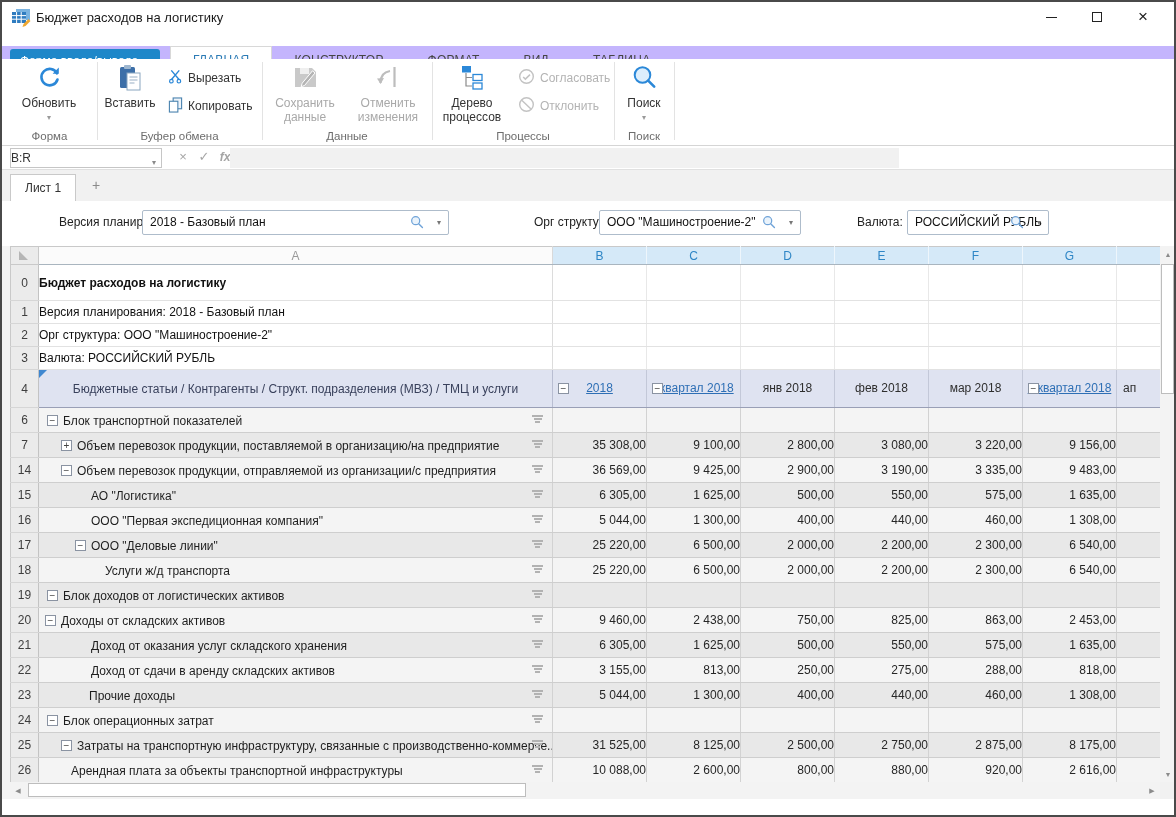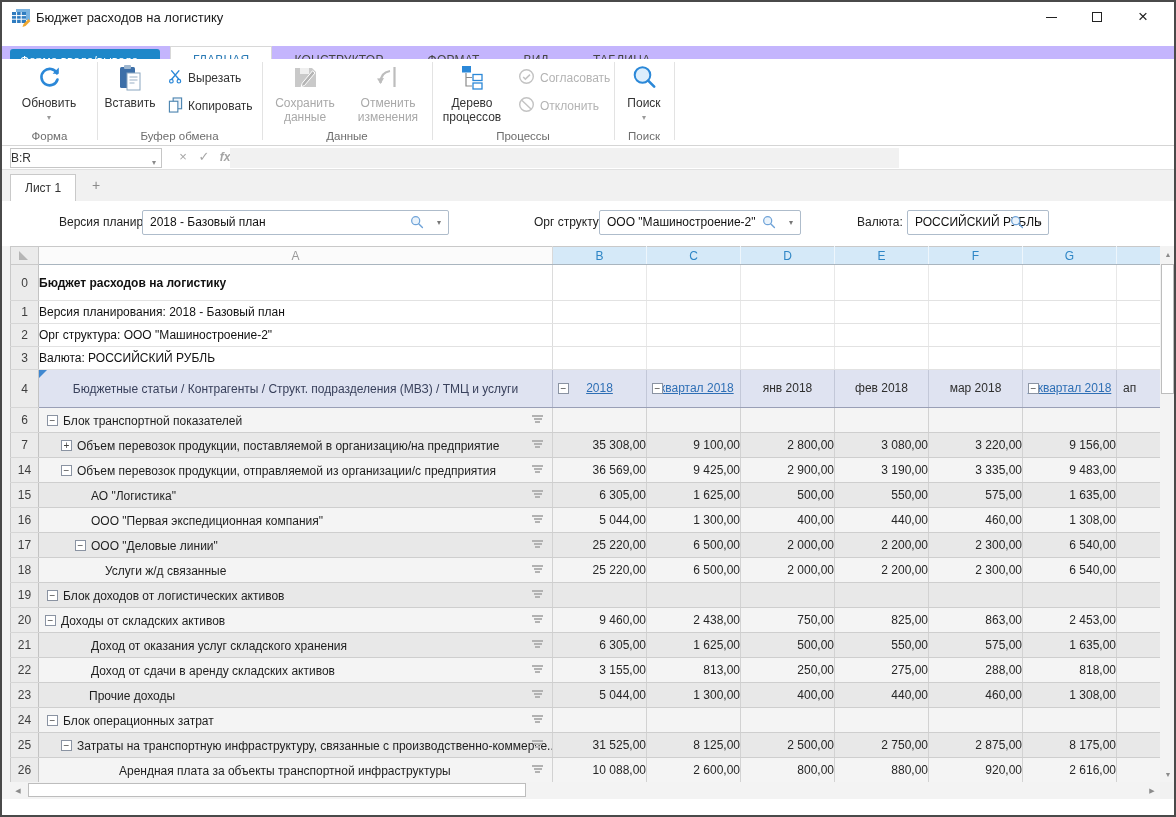--- a/index.html
+++ b/index.html
@@ -464,21 +464,21 @@
           <td class="vCell bD">25 220,00</td>
           <td class="vCell bD">6 500,00</td>
           <td class="vCell bD">2 000,00</td>
           <td class="vCell bD">2 200,00</td>
           <td class="vCell bD">2 300,00</td>
           <td class="vCell bD">6 540,00</td>
           <td class="vCell bD"></td>
         </tr>
         <tr style="height: 25px;">
           <td class="rowhdr">18</td>
-          <td class="aCell bL" style="padding-left: 66px;"><span class="lbl">Услуги ж/д связанные</span><span class="fico">
+          <td class="aCell bL" style="padding-left: 66px;"><span class="lbl">Услуги ж/д транспорта</span><span class="fico">
               <i class="f1"></i>
               <i class="f2"></i>
               <i class="f3"></i>
             </span></td>
           <td class="vCell bL">25 220,00</td>
           <td class="vCell bL">6 500,00</td>
           <td class="vCell bL">2 000,00</td>
           <td class="vCell bL">2 200,00</td>
           <td class="vCell bL">2 300,00</td>
           <td class="vCell bL">6 540,00</td>
@@ -584,21 +584,21 @@
           <td class="vCell bD">31 525,00</td>
           <td class="vCell bD">8 125,00</td>
           <td class="vCell bD">2 500,00</td>
           <td class="vCell bD">2 750,00</td>
           <td class="vCell bD">2 875,00</td>
           <td class="vCell bD">8 175,00</td>
           <td class="vCell bD"></td>
         </tr>
         <tr style="height: 25px;">
           <td class="rowhdr">26</td>
-          <td class="aCell bL" style="padding-left: 80px;"><span class="lbl">Арендная плата за объекты транспортной инфраструктуры</span><span class="fico">
+          <td class="aCell bL" style="padding-left: 32px;"><span class="lbl">Арендная плата за объекты транспортной инфраструктуры</span><span class="fico">
               <i class="f1"></i>
               <i class="f2"></i>
               <i class="f3"></i>
             </span></td>
           <td class="vCell bL">10 088,00</td>
           <td class="vCell bL">2 600,00</td>
           <td class="vCell bL">800,00</td>
           <td class="vCell bL">880,00</td>
           <td class="vCell bL">920,00</td>
           <td class="vCell bL">2 616,00</td>

